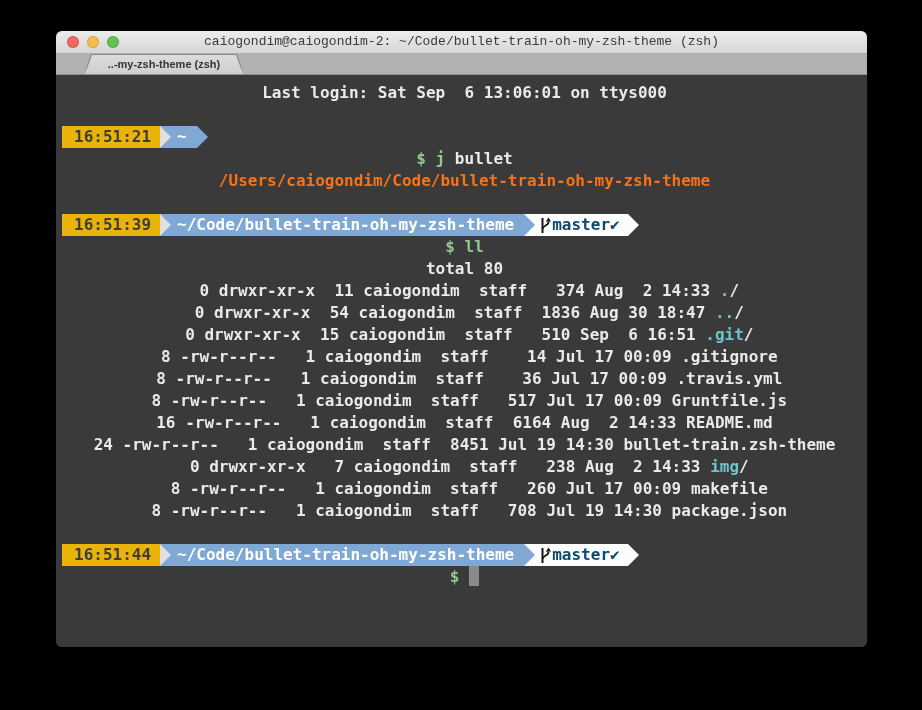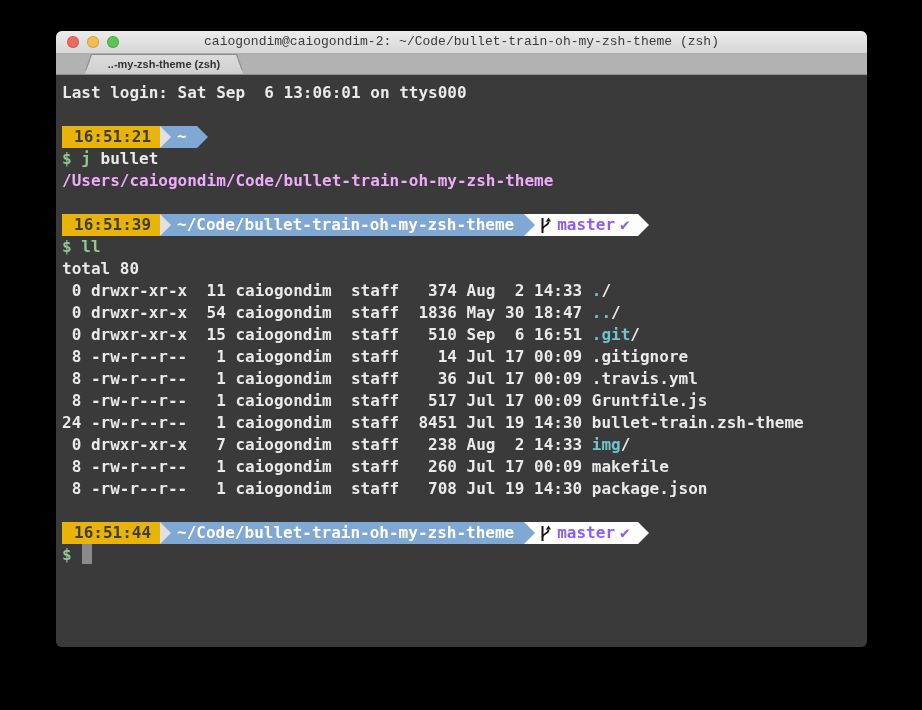--- a/index.html
+++ b/index.html
@@ -41,30 +41,30 @@
     clip-path:polygon(7px 0,151px 0,158px 19px,0 19px);
     text-align:center;line-height:19px;font-size:11px;font-weight:bold;color:#333;
   }
   
   .term{
     position:absolute;left:0;right:0;top:44px;bottom:0;background:#3a3a3a;
     padding:7px 0 0 6px;
     font-family:"DejaVu Sans Mono", monospace;
     font-size:16px;font-weight:bold;line-height:22px;color:#eaeaea;
   }
-  .line{height:22px;white-space:pre;}
+  .line{height:22px;white-space:pre;text-align:center;}
   .green{color:#90c990;}
-  .red-out{color:#f0abfc;}
+  .red-out{color:#f97316;}
   .cyan{color:#6ec3cd;}
   
   .prompt{display:flex;height:22px;align-items:stretch;}
   .seg{display:flex;align-items:center;white-space:pre;}
   .seg-time{background:#eab308;color:#3d3d3d;padding:0 9px 0 12px;}
   .seg-path{background:#7fa8d4;color:#fff;padding:0 10px 0 6px;}
-  .seg-git{background:#fdfdfd;color:#8b5cf6;padding:0 8px 0 4px;gap:5px;}
+  .seg-git{background:#fdfdfd;color:#0c4a6e;padding:0 8px 0 4px;}
   .tri{width:0;height:0;border-top:11px solid transparent;border-bottom:11px solid transparent;border-left:11px solid transparent;}
   .tri-time-path{border-left-color:#e0e0e0;background:#7fa8d4;}
   .tri-path-git{border-left-color:#7fa8d4;background:#fdfdfd;}
   .tri-path-bg{border-left-color:#7fa8d4;}
   .tri-git-bg{border-left-color:#fdfdfd;}
   .branch-icon{width:13px;height:17px;display:block;}
   .cursor{
     display:inline-block;width:10px;height:20px;background:#8a8a8a;
     vertical-align:middle;margin-left:10px;margin-top:-3px;
   }
@@ -122,25 +122,26 @@
       </div>
       <div class="tri tri-git-bg"></div>
     </div>
 
     <div class="line"><span class="green">$</span><span class="green"> ll</span><span></span></div>
 
     <div class="line">total 80</div>
 
     <div id="listing">
         <div class="line"><span> 0 drwxr-xr-x  11 caiogondim  staff   374 Aug  2 14:33 </span><span class="cyan">.</span><span>/</span></div>
-        <div class="line"><span> 0 drwxr-xr-x  54 caiogondim  staff  1836 May 30 18:47 </span><span class="cyan">..</span><span>/</span></div>
+        <div class="line"><span> 0 drwxr-xr-x  54 caiogondim  staff  1836 Aug 30 18:47 </span><span class="cyan">..</span><span>/</span></div>
         <div class="line"><span> 0 drwxr-xr-x  15 caiogondim  staff   510 Sep  6 16:51 </span><span class="cyan">.git</span><span>/</span></div>
         <div class="line"><span> 8 -rw-r--r--   1 caiogondim  staff    14 Jul 17 00:09 </span><span>.gitignore</span></div>
         <div class="line"><span> 8 -rw-r--r--   1 caiogondim  staff    36 Jul 17 00:09 </span><span>.travis.yml</span></div>
         <div class="line"><span> 8 -rw-r--r--   1 caiogondim  staff   517 Jul 17 00:09 </span><span>Gruntfile.js</span></div>
+        <div class="line"><span>16 -rw-r--r--   1 caiogondim  staff  6164 Aug  2 14:33 </span><span>README.md</span></div>
         <div class="line"><span>24 -rw-r--r--   1 caiogondim  staff  8451 Jul 19 14:30 </span><span>bullet-train.zsh-theme</span></div>
         <div class="line"><span> 0 drwxr-xr-x   7 caiogondim  staff   238 Aug  2 14:33 </span><span class="cyan">img</span><span>/</span></div>
         <div class="line"><span> 8 -rw-r--r--   1 caiogondim  staff   260 Jul 17 00:09 </span><span>makefile</span></div>
         <div class="line"><span> 8 -rw-r--r--   1 caiogondim  staff   708 Jul 19 14:30 </span><span>package.json</span></div>
       </div>
 
     <div class="line"></div>
 
     <div class="prompt">
       <div class="seg seg-time">16:51:44</div>

